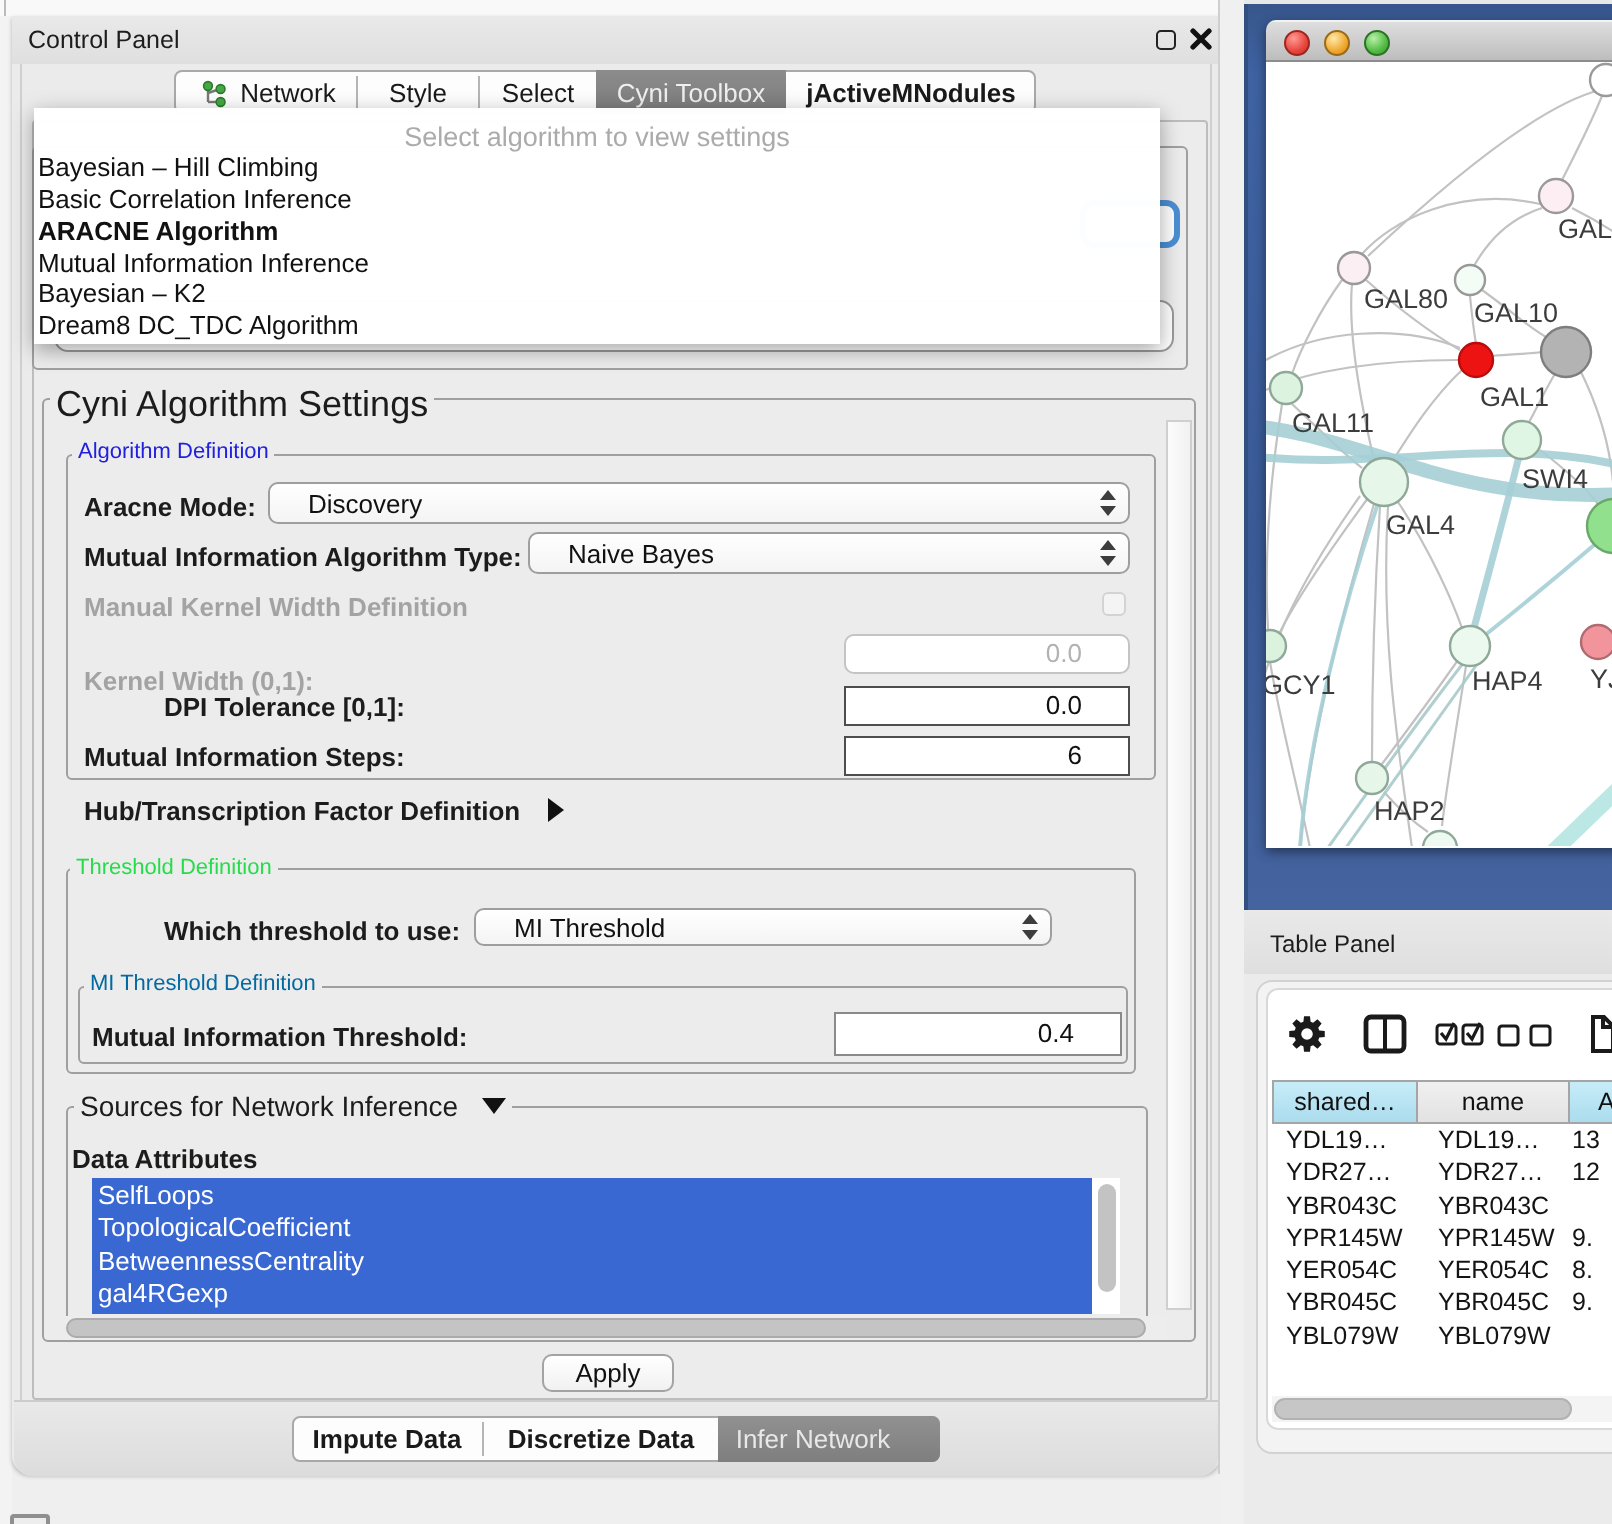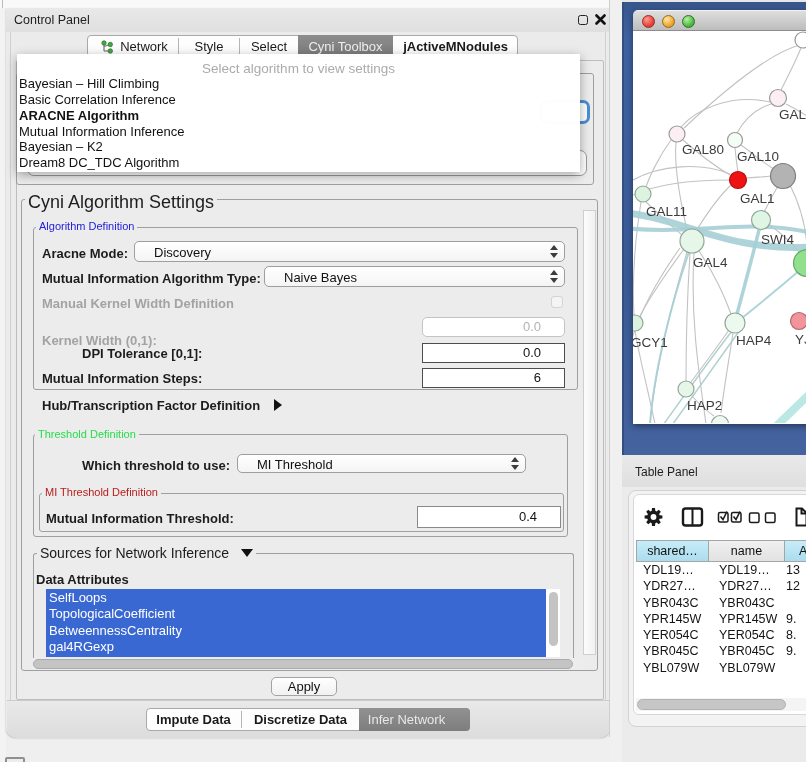--- a/index.html
+++ b/index.html
@@ -111,21 +111,21 @@
 <div class="grp" style="left:33px;top:434px;width:535px;height:103px;"></div>
 <div class="gtitle" style="left:35px;top:428px;color:#25dd4a;">Threshold Definition</div>
 
 <div class="lbl" style="left:82px;top:458px;">Which threshold to use:</div>
 <div class="combo" style="left:237px;top:454px;width:289px;height:19px;">
     <span>MI Threshold</span>
     <div class="arr"></div>
   </div>
 
 <div class="grp" style="left:39px;top:493px;width:525px;height:39px;"></div>
-<div class="gtitle" style="left:42px;top:486px;color:#b91c1c;">MI Threshold Definition</div>
+<div class="gtitle" style="left:42px;top:486px;color:#0369a1;">MI Threshold Definition</div>
 <div class="lbl" style="left:46px;top:511px;">Mutual Information Threshold:</div>
 <div class="tf" style="left:417px;top:506px;width:144px;height:22px;border:1px solid #8a8a8a;line-height:20px;">0.4</div>
 
 <div class="grp" style="left:33px;top:553px;width:541px;height:112px;border-bottom:none;border-radius:3px 3px 0 0;"></div>
 <div class="abs" style="left:37px;top:545px;background:#ececec;padding:0 3px;font-size:14px;color:#1c1c1c;">Sources for Network Inference
   <span style="display:inline-block;width:0;height:0;border-left:6.5px solid transparent;border-right:6.5px solid transparent;border-top:8.5px solid #111;vertical-align:1px;margin-left:8px;"></span></div>
 <div class="lbl" style="left:36px;top:572px;">Data Attributes</div>
 
 <div class="abs" style="left:46px;top:589px;width:514px;height:68px;background:#fff;"></div>
 <div class="abs" style="left:46px;top:589px;width:500px;height:68px;background:#3a68d2;"></div>

